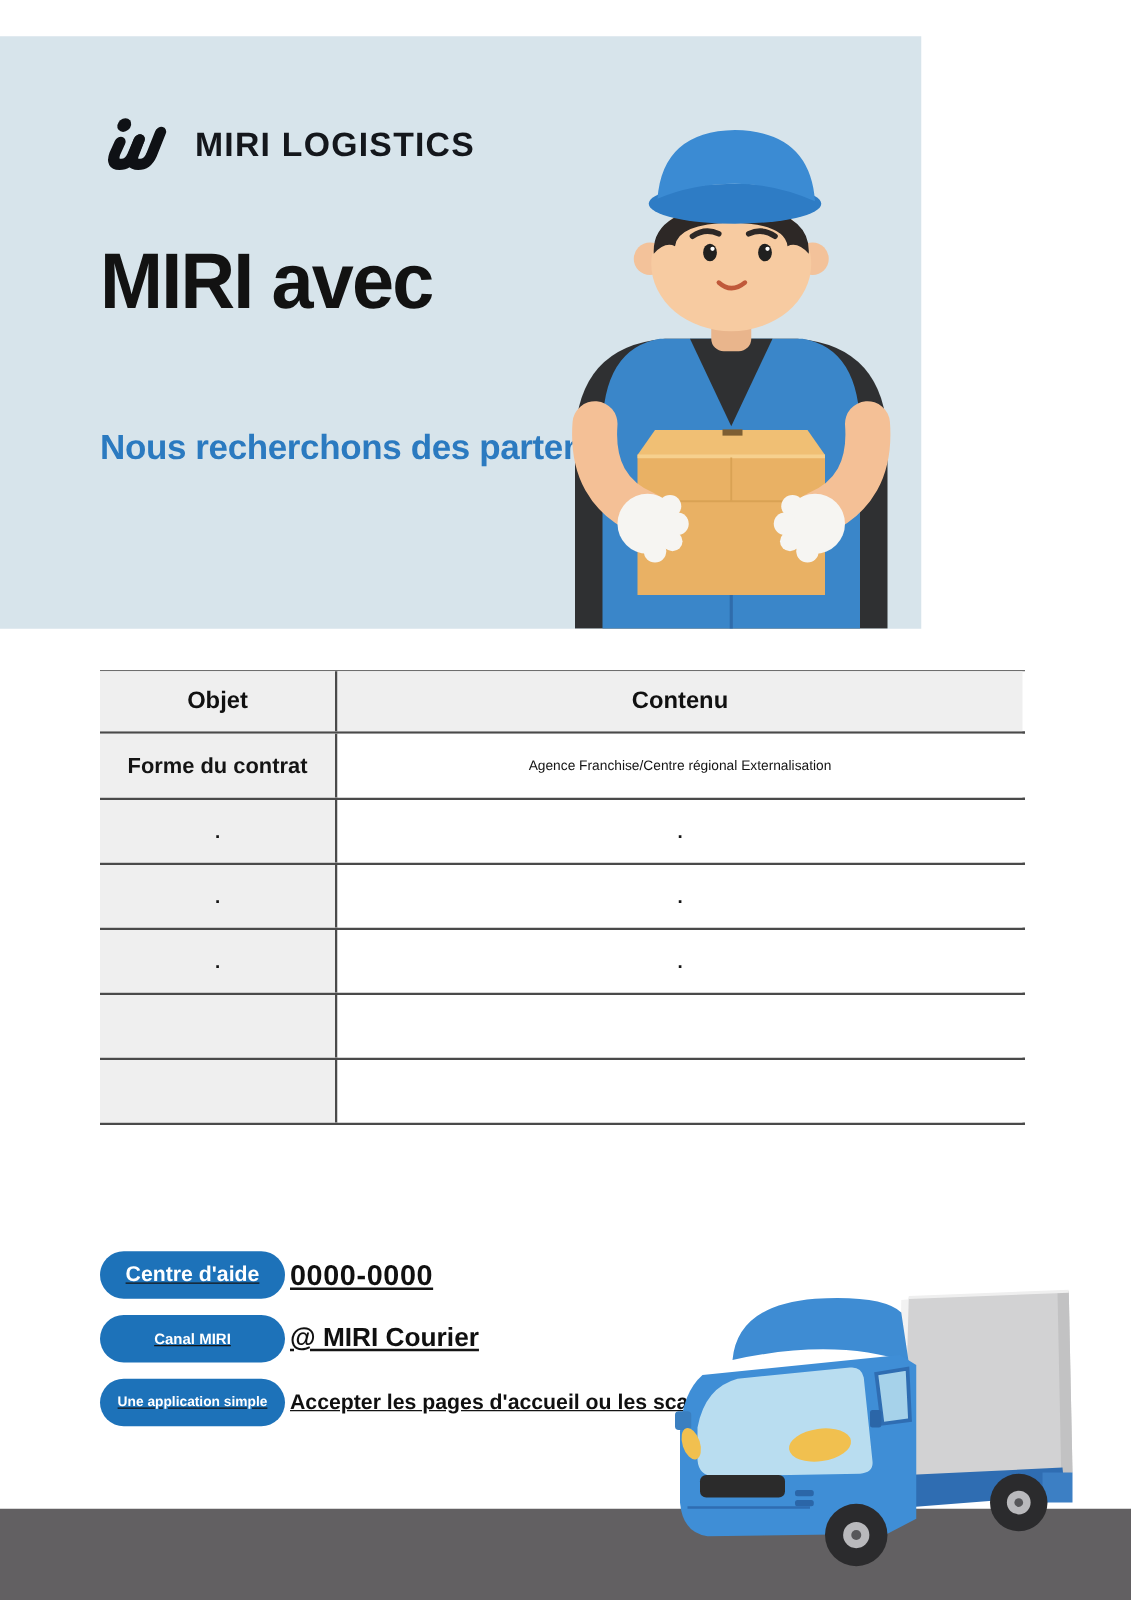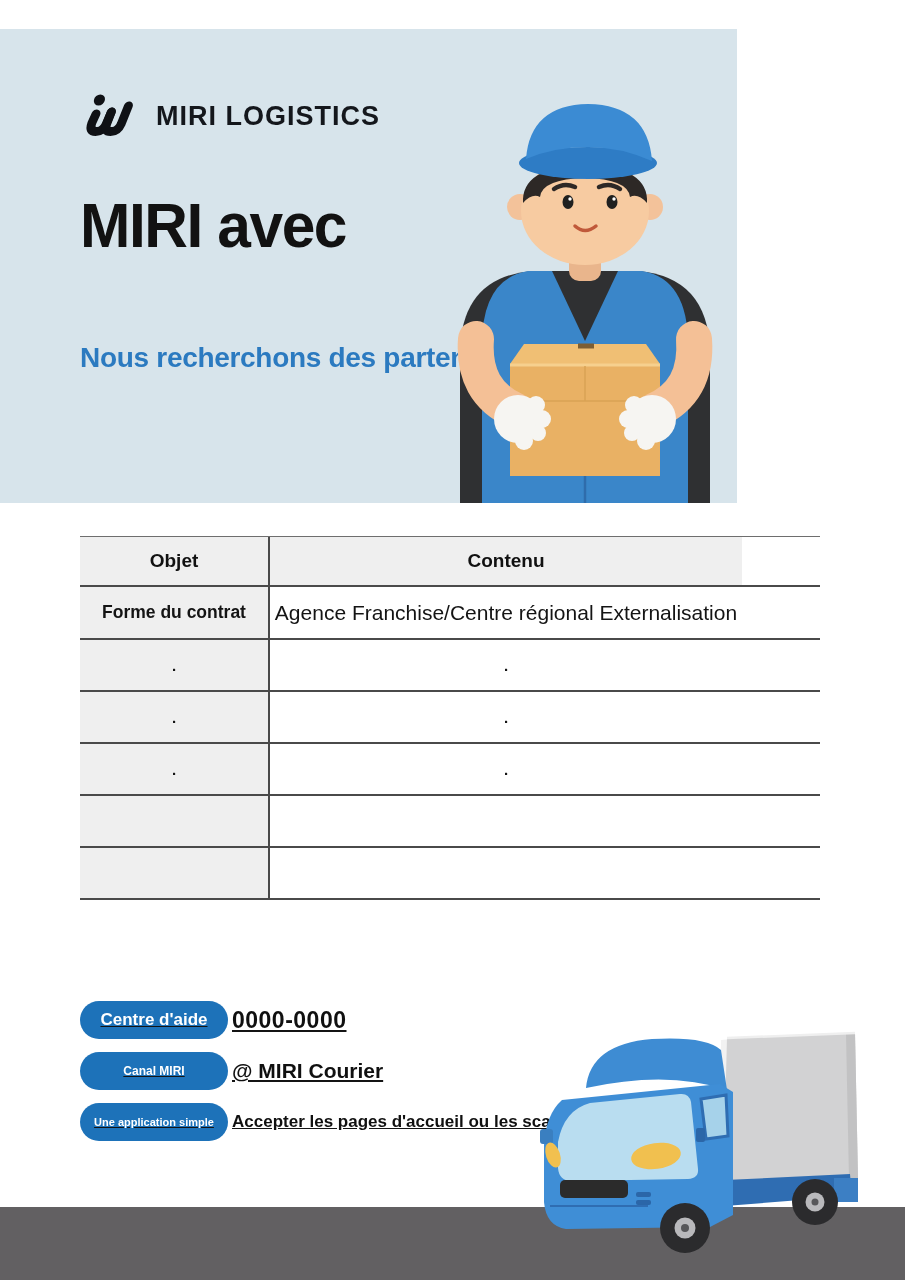--- a/index.html
+++ b/index.html
@@ -20,29 +20,29 @@
   .hero-subtitle{
     position:absolute;left:80px;top:313px;
     font-size:28px;font-weight:700;color:#2b7ac0;letter-spacing:-.3px;white-space:nowrap;
   }
   .person{position:absolute;right:0;top:60px;width:305px;height:414px;}
   
   .info-table{position:absolute;left:80px;top:536px;width:740px;border-top:1px solid #6e6e6e;}
   .trow{display:flex;border-bottom:2px solid #4a4a4a;}
   .tcell{display:flex;align-items:center;justify-content:center;box-sizing:border-box;}
   .tcell.left{width:190px;background:#efefef;border-right:2px solid #4a4a4a;}
-  .tcell.right{width:472px;background:#ffffff;}
+  .tcell.right{width:548px;background:#ffffff;}
   .trow.head{height:48px;}
   .trow.head .tcell{background:#efefef;font-size:19px;font-weight:700;color:#111;}
   .trow.r1{height:53px;}
   .trow.r1 .left{font-size:16px;font-weight:700;}
   .trow.r1 .right{font-size:15.5px;font-weight:400;justify-content:flex-start;padding-left:8px;}
   .trow.r2{height:51px;}
   .trow.r2 .left{font-size:17.5px;font-weight:700;}
-  .trow.r2 .right{font-size:21px;font-weight:400;}
+  .trow.r2 .right{font-size:11px;font-weight:400;}
   .trow.dot{height:50px;}
   .trow.dot .tcell{font-size:15px;font-weight:700;}
   .trow.empty{height:50px;}
   
   .contact{position:absolute;left:80px;top:1001px;display:flex;flex-direction:column;gap:13px;}
   .contact-row{display:flex;align-items:center;text-decoration:underline;}
   .pill{
     width:148px;height:38px;border-radius:19px;background:#1d72b9;border:none;
     color:#fff;display:flex;align-items:center;justify-content:center;
     font-family:inherit;cursor:pointer;

